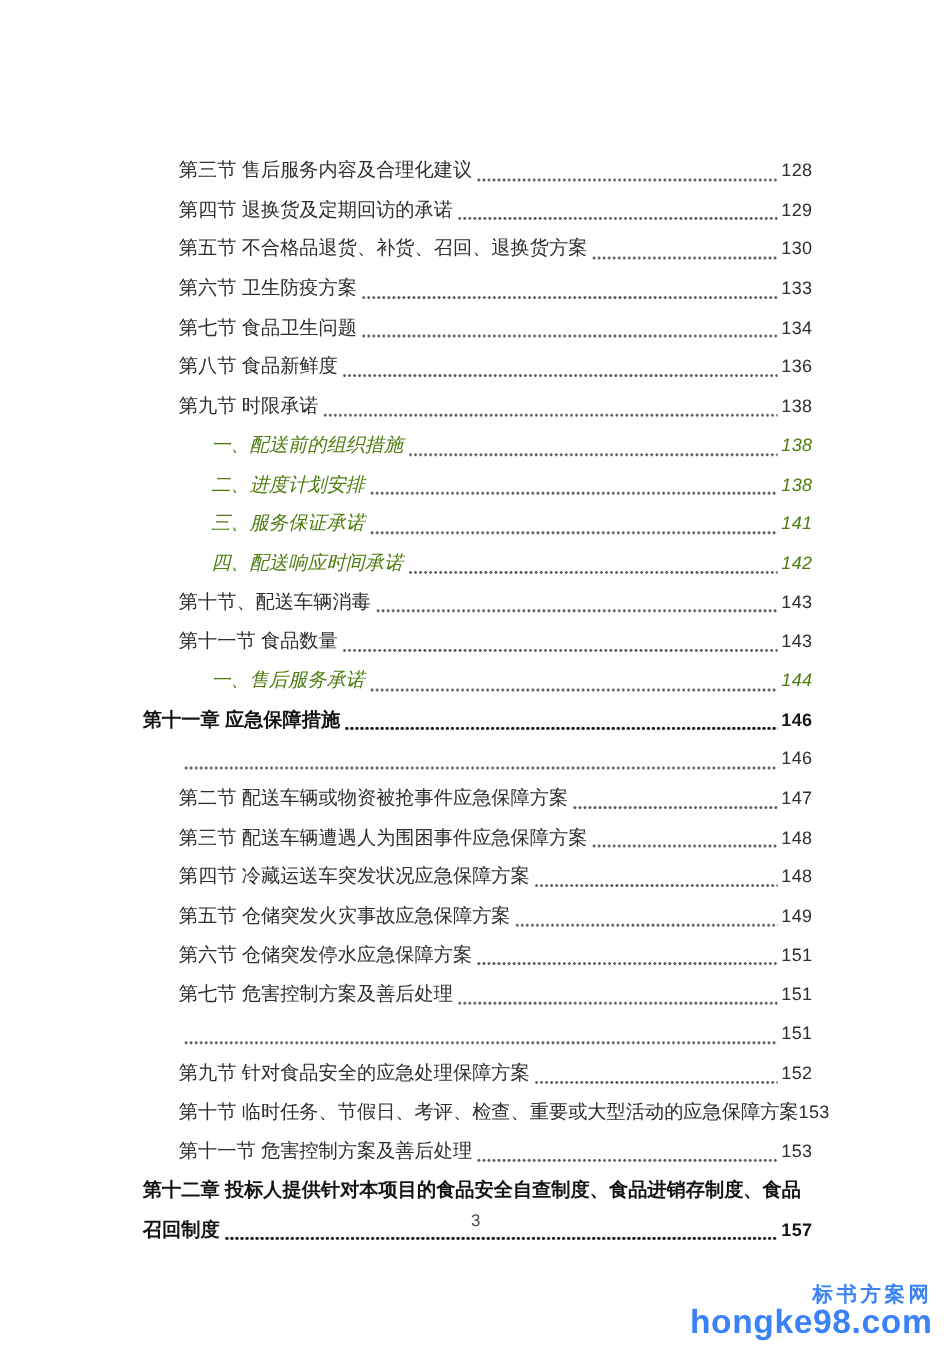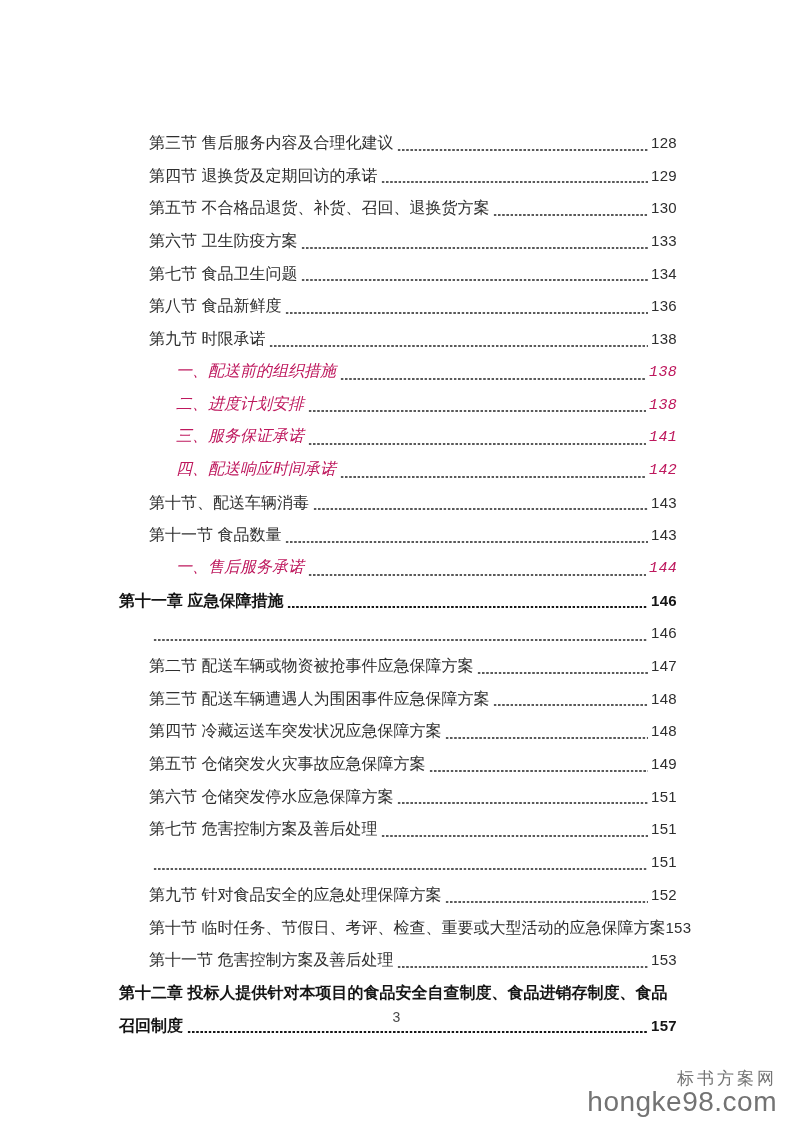--- a/index.html
+++ b/index.html
@@ -23,22 +23,21 @@
     line-height:32.7px;
     font-size:16px;
     color:#2e2e2e;
     cursor:pointer;
   }
   .toc-text{white-space:nowrap;}
   .toc-row.section{padding-left:30px;}
   .toc-row.sub{
     padding-left:57px;
     font-style:italic;
-    color:#be185d;
-    font-family:Liberation Mono, monospace;
+    color:#4d7c0f;
   }
   .toc-row.chapter{
     font-weight:bold;
     color:#141414;
     padding-left:0;
   }
   .toc-leader{
     flex:1 1 auto;
     align-self:flex-end;
     height:4px;
@@ -64,22 +63,22 @@
     top:1006px;left:0;width:100%;
     text-align:center;
     font-size:14px;
     line-height:22px;
     color:#4a4a4a;
   }
   .watermark{
     position:absolute;
     right:16px;top:1068px;
     text-align:right;
-    color:#737373;
-    font-weight:normal;
+    color:#3b82f6;
+    font-weight:bold;
   }
   .wm-cn{
     font-size:17px;
     letter-spacing:3px;
     line-height:22px;
   }
   .wm-url{
     font-size:28px;
     line-height:24px;
     letter-spacing:0.5px;

